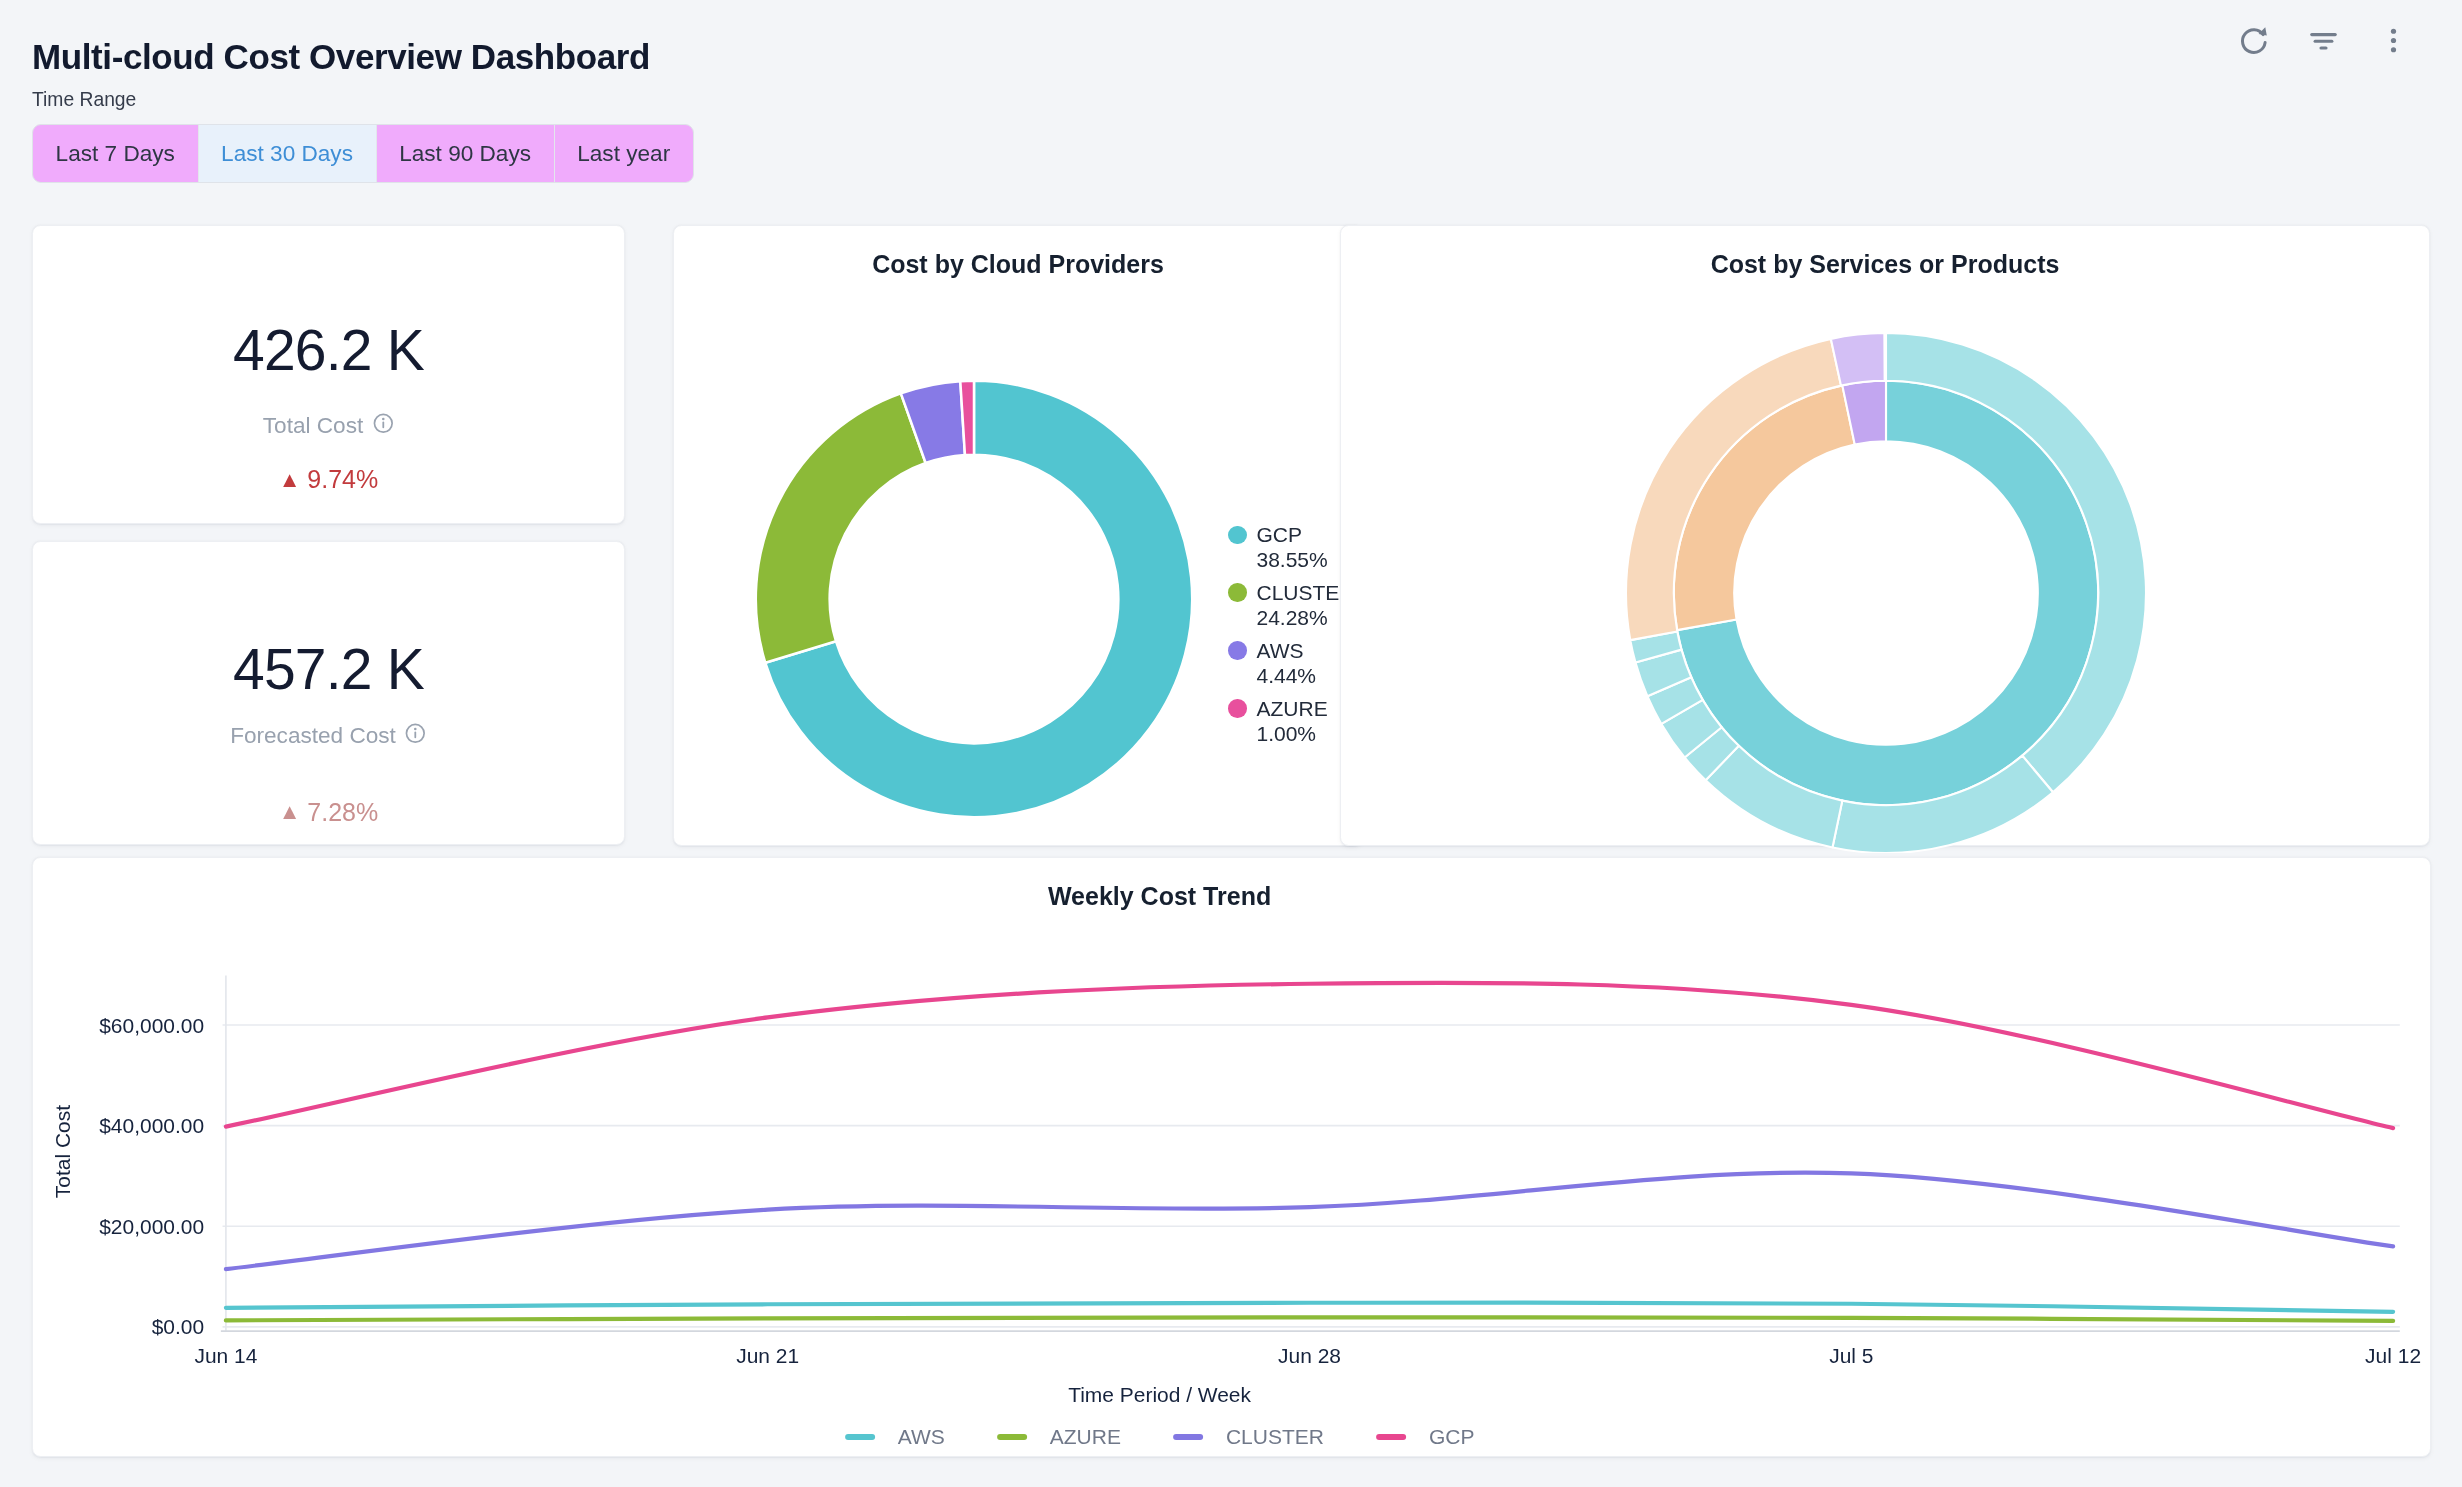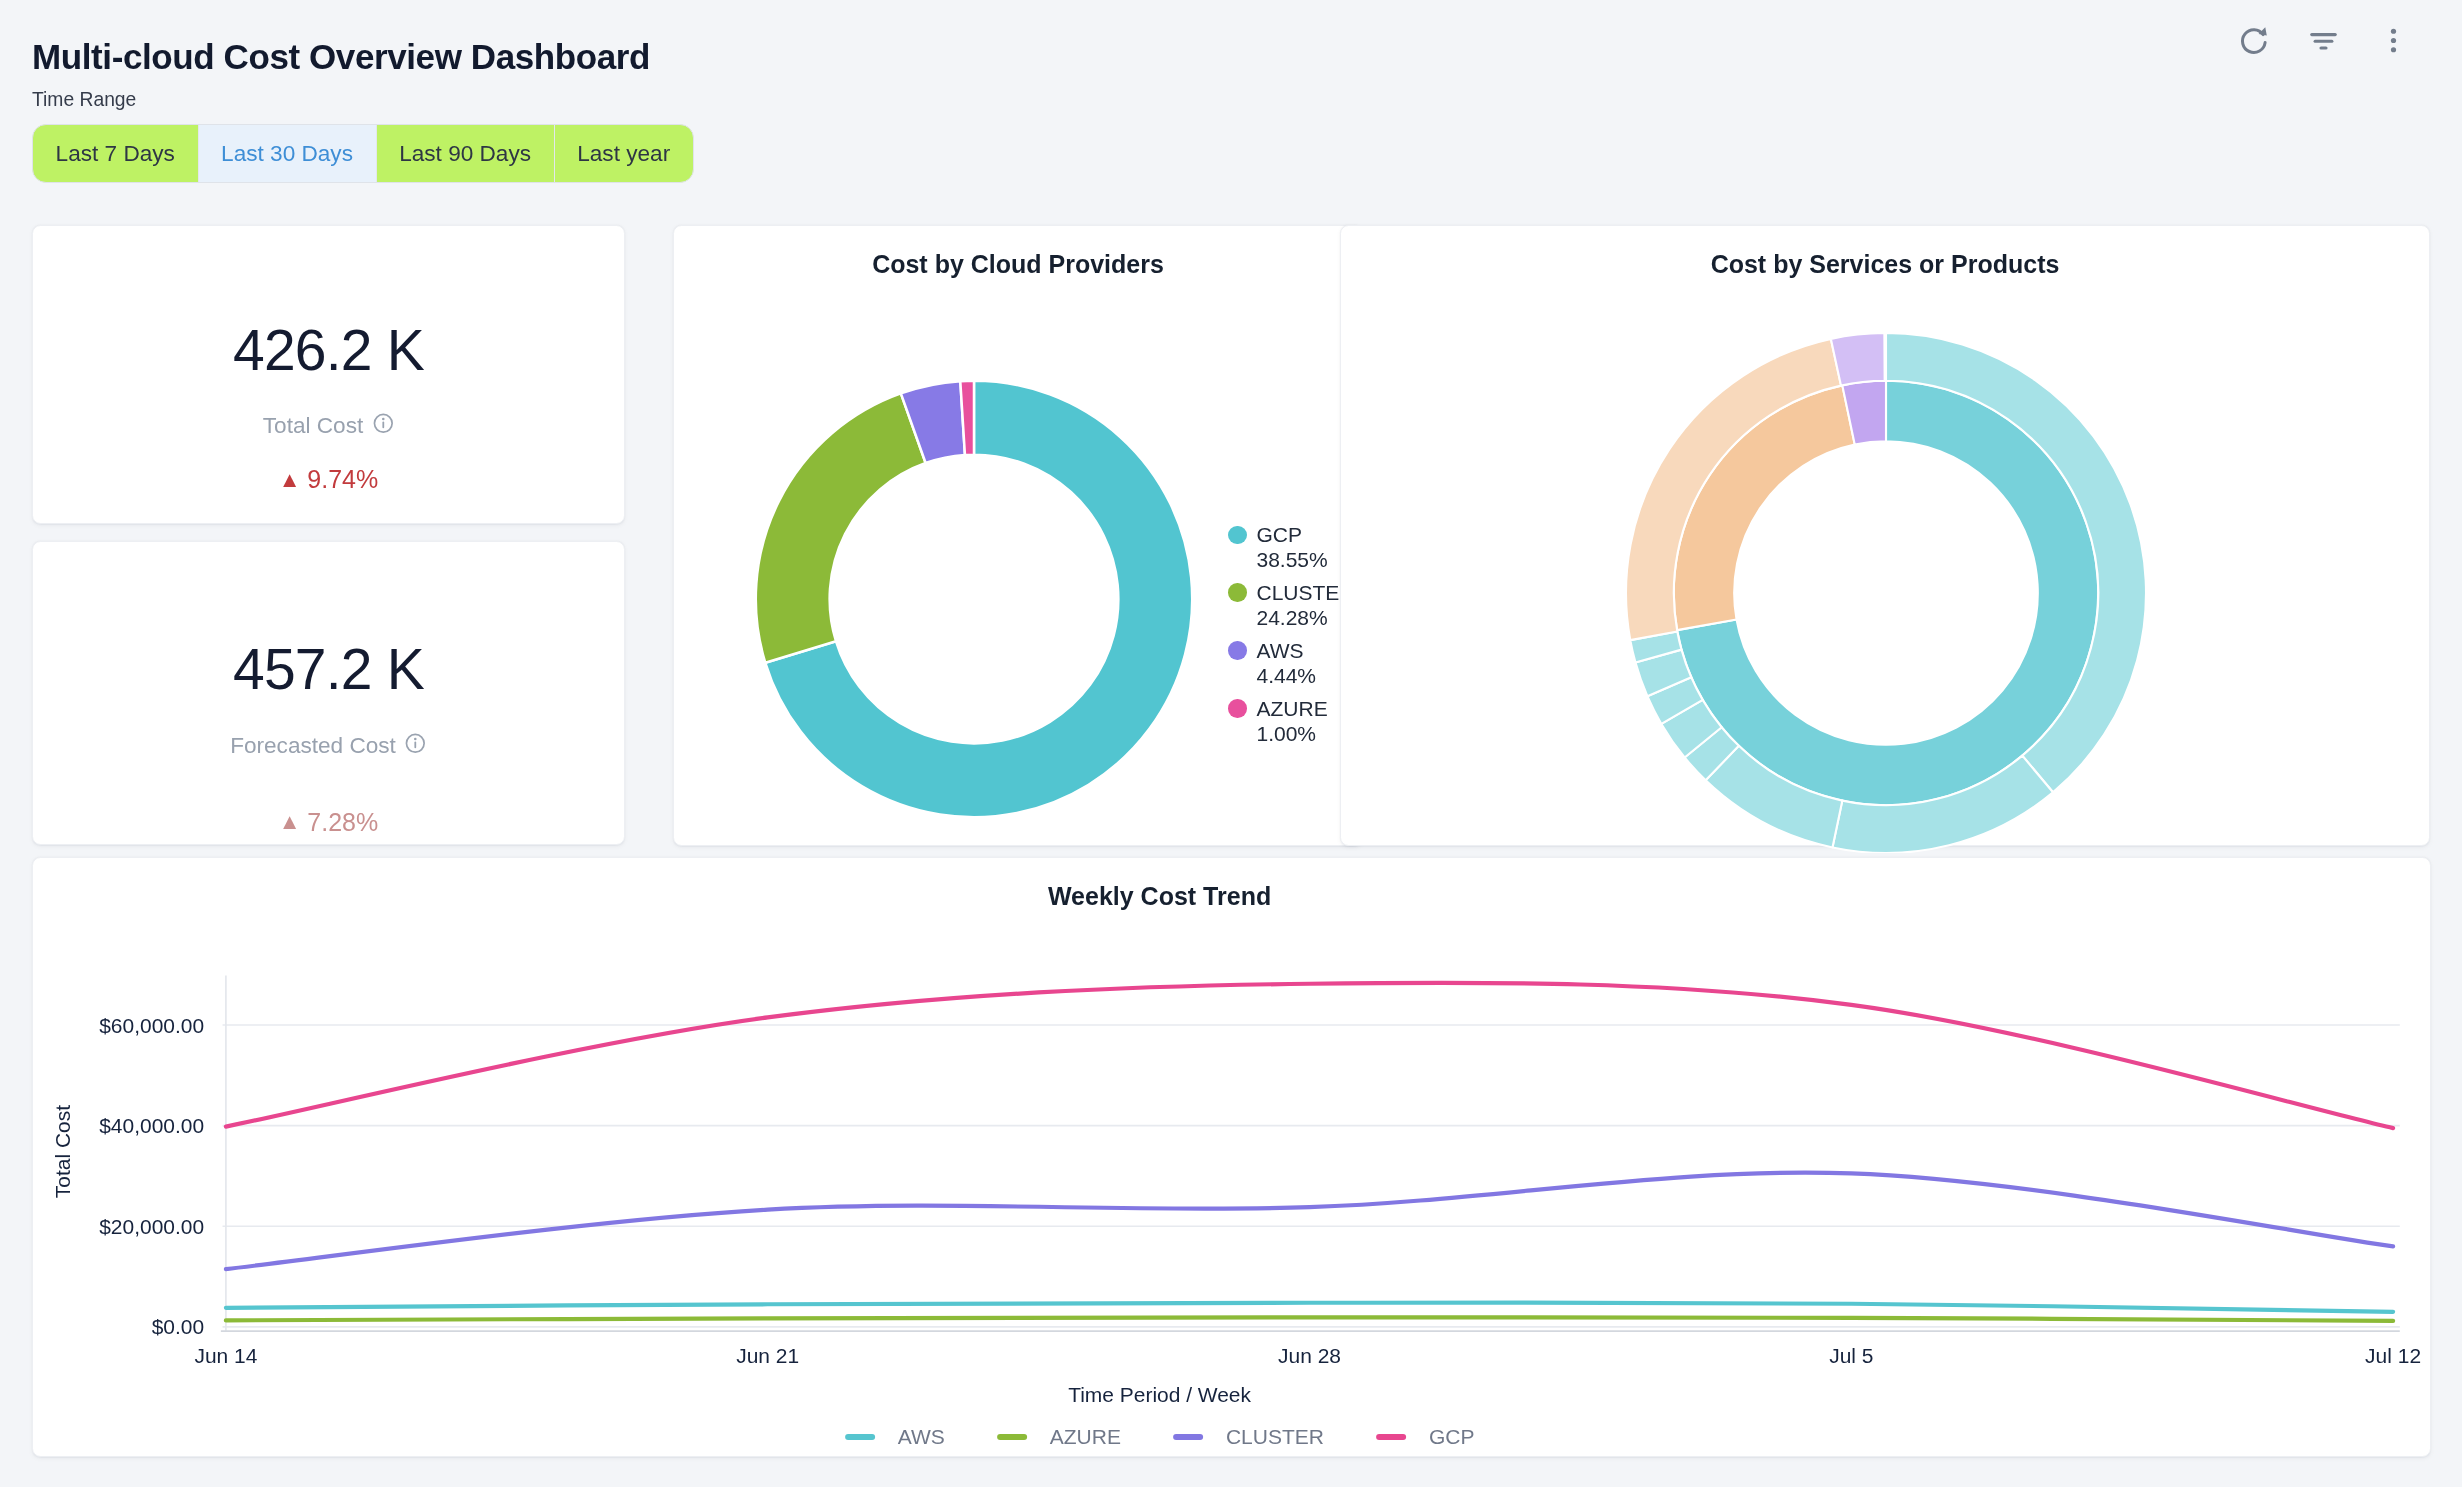--- a/index.html
+++ b/index.html
@@ -16,36 +16,36 @@
     box-shadow:0 0.8px 1.7px rgba(23,31,54,.05),0 1.7px 5px rgba(23,31,54,.04);
     box-sizing:border-box;
   }
   
   .page-title{position:absolute;left:32px;top:13.4px;font-size:35px;font-weight:700;color:#121a2e;letter-spacing:-0.4px;}
   .header-actions{position:absolute;top:22px;right:49px;display:flex;gap:30px;}
   .icon-btn{width:40px;height:40px;border:none;background:transparent;padding:0;cursor:pointer;color:#737D8C;display:flex;align-items:center;justify-content:center;}
   .icon-btn svg{width:37px;height:37px;}
   
   .tr-label{position:absolute;left:32px;top:89px;font-size:19.3px;color:#353c4b;}
-  .tr-group{position:absolute;left:32px;top:124px;display:inline-flex;background:#bef264;border:0.8px solid #dfe3e9;border-radius:14px;overflow:hidden;justify-content:space-between;}
+  .tr-group{position:absolute;left:32px;top:124px;display:inline-flex;background:#f0abfc;border:0.8px solid #dfe3e9;border-radius:9px;overflow:hidden;justify-content:space-between;}
   .tr-btn{padding:0 22.6px;height:57px;font-size:22.6px;font-family:inherit;color:#2E3644;background:transparent;border:none;border-right:0.8px solid #e3e7ec;cursor:pointer;white-space:nowrap;}
   .tr-btn:last-child{border-right:none;}
   .tr-btn.selected{background:#E8F1FB;color:#3E8ED6;}
   
   .kpi-card{display:flex;flex-direction:column;align-items:center;}
   .kpi-value{font-size:57px;font-weight:500;color:#141B30;letter-spacing:-0.8px;}
   .kpi-label{display:flex;align-items:center;gap:8.4px;font-size:22.6px;color:#98A1AE;}
   .kpi-label svg{width:22.6px;height:22.6px;color:#9aa3b0;}
   .kpi-delta{display:flex;align-items:center;gap:6.7px;font-size:25px;font-weight:500;}
   .kpi-delta .tri{font-size:22px;line-height:1;}
   #kpi-card-1 .kpi-value{margin-top:91px;}
   #kpi-card-1 .kpi-label{margin-top:28.5px;}
   #kpi-card-1 .kpi-delta{margin-top:25px;}
   #kpi-card-2 .kpi-value{margin-top:94px;}
-  #kpi-card-2 .kpi-label{margin-top:30px;}
+  #kpi-card-2 .kpi-label{margin-top:20px;}
   #kpi-card-2 .kpi-delta{margin-top:47px;}
   
   .chart-title{position:absolute;top:23.5px;left:0;width:100%;text-align:center;font-size:25px;font-weight:700;color:#16202F;}
   .chart-title.shifted{width:94%;}
   .donut-legend{position:absolute;left:554px;top:297px;width:134px;}
   .legend-item{display:flex;gap:10px;margin-bottom:8.4px;font-size:21px;line-height:1.18;color:#222B3A;}
   .legend-dot{flex:0 0 auto;width:18.5px;height:18.5px;border-radius:50%;margin-top:2.5px;}
   .trend-legend{position:absolute;top:567px;left:47%;transform:translateX(-50%);display:flex;gap:52px;align-items:center;}
   .trend-legend .t-item{display:flex;align-items:center;gap:23px;font-size:21px;color:#707889;}
   .t-swatch{width:30px;height:5.9px;border-radius:3.4px;}

